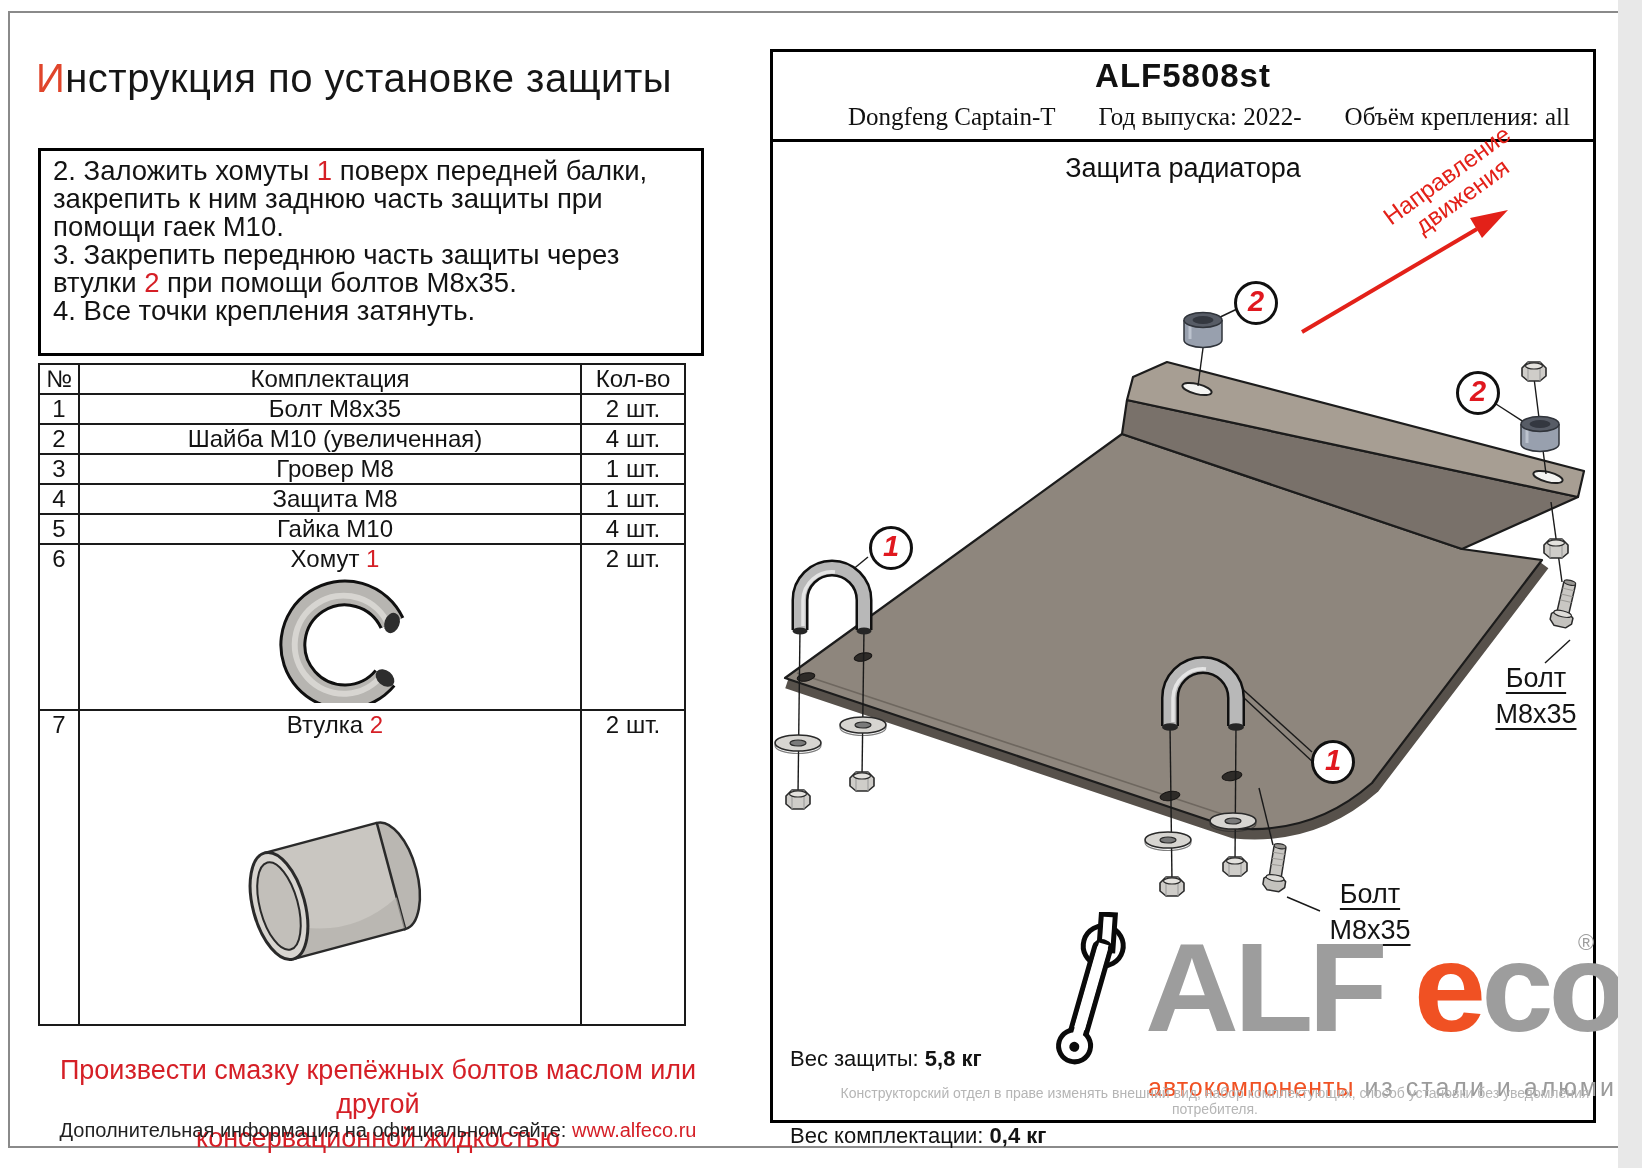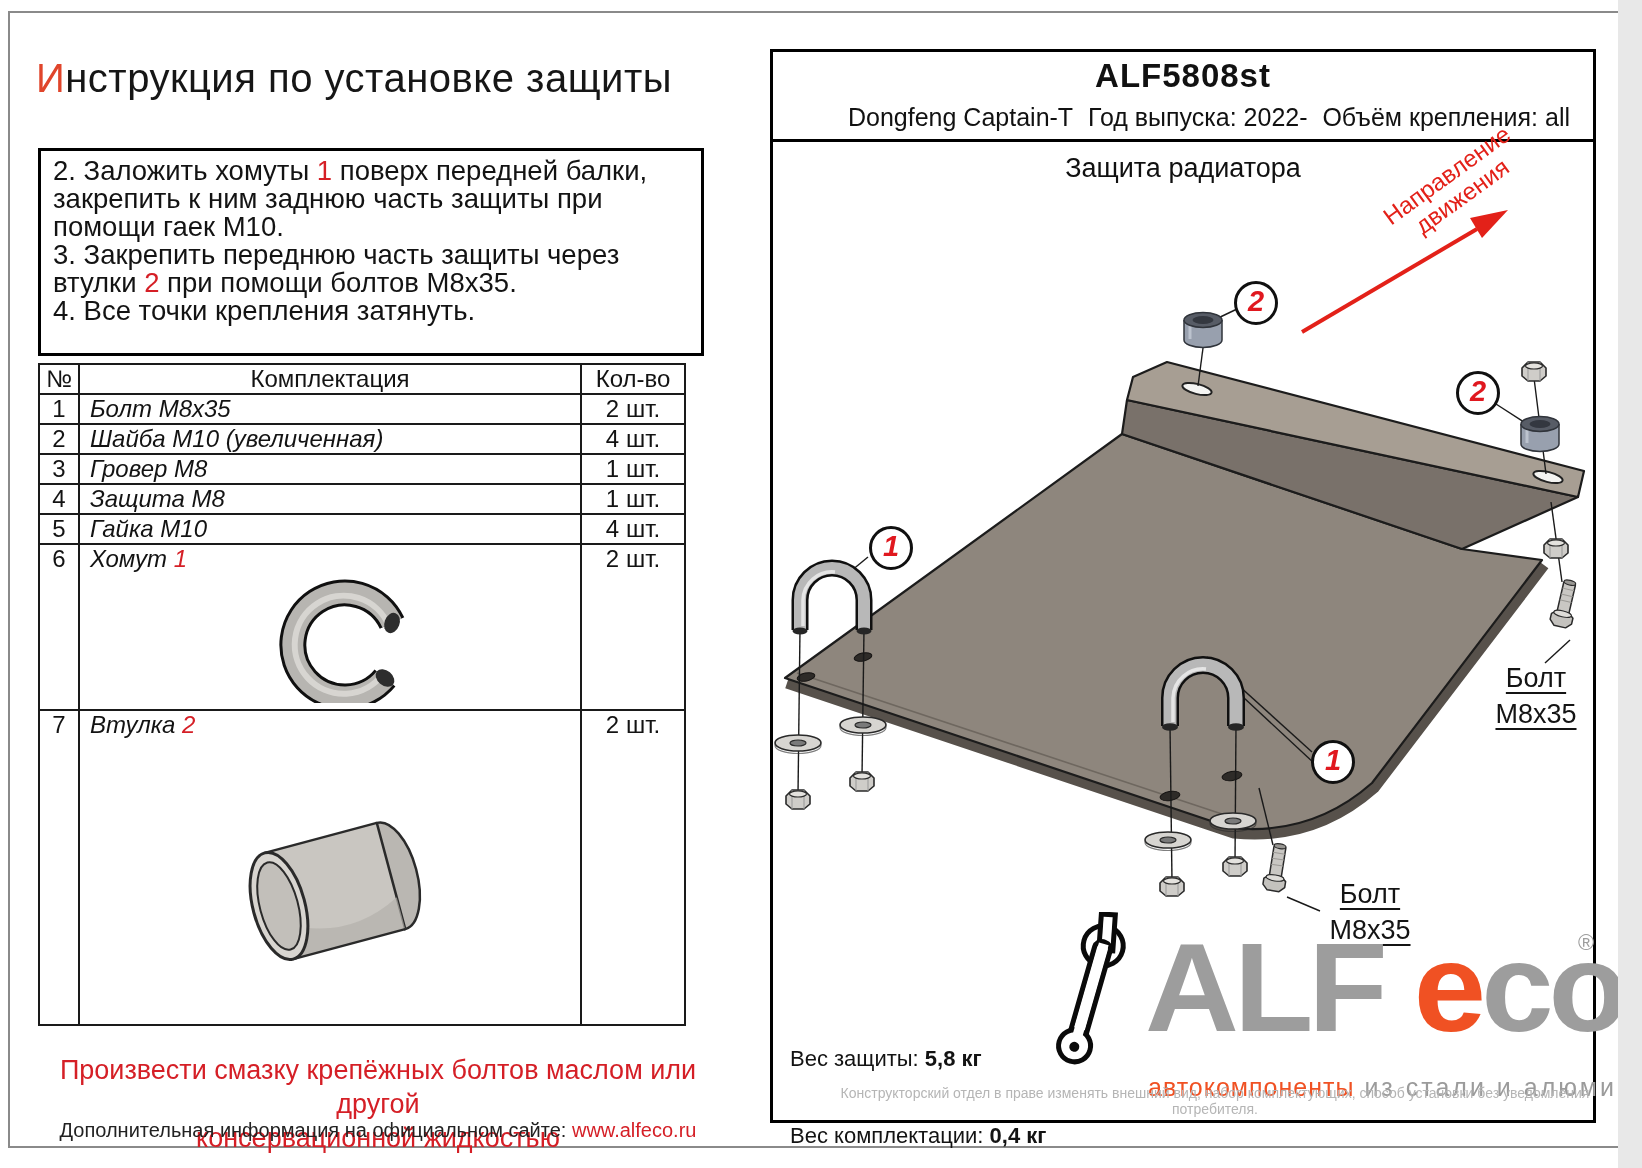--- a/index.html
+++ b/index.html
@@ -17,36 +17,36 @@
   .instr-box{position:absolute;left:38px;top:148px;width:666px;height:208px;
              border:3px solid #000;box-sizing:border-box;padding:6px 12px;
              font-size:27.5px;line-height:28px;color:#131313;}
   .instr-box p{margin:0;}
   
   .parts-table{position:absolute;left:38px;top:363px;width:646px;border-collapse:collapse;
                table-layout:fixed;font-size:24px;color:#131313;}
   .parts-table th,.parts-table td{border:2px solid #1a1a1a;padding:0;vertical-align:top;}
   .parts-table th{font-weight:normal;text-align:center;height:24px;}
   .cn{text-align:center;}
-  .cm{text-align:left;padding-left:10px !important;font-style:italic;}
+  .cm{text-align:center;padding-left:10px !important;}
   .cq{text-align:center;}
   .img-wrap{text-align:center;}
   
   .warning{position:absolute;left:38px;top:1053px;width:680px;text-align:center;
            color:#d51f26;font-size:27px;line-height:34px;}
   .info-line{position:absolute;left:38px;top:1119px;width:680px;text-align:center;
              font-size:20px;color:#222;}
   .info-line .link{color:#d51f26;}
   
   .panel{position:absolute;left:770px;top:49px;width:826px;height:1074px;
          border:3px solid #000;box-sizing:border-box;background:#fff;}
   .panel-code{position:absolute;left:770px;top:57px;width:826px;text-align:center;
               font-size:33px;font-weight:bold;letter-spacing:1px;}
   .panel-meta{position:absolute;left:770px;top:103px;width:826px;box-sizing:border-box;
-              display:flex;justify-content:space-between;padding:0 26px 0 78px;font-size:25px;}
+              display:flex;justify-content:space-between;padding:0 26px 0 78px;font-size:25px;font-family:Liberation Serif, serif;}
   .panel-divider{position:absolute;left:773px;top:139px;width:820px;border-top:3px solid #000;}
   .drawing-title{position:absolute;left:770px;top:153px;width:826px;text-align:center;font-size:27px;}
   .diagram-svg{position:absolute;left:773px;top:142px;}
   
   .direction-label{position:absolute;left:1352px;top:160px;width:205px;
                    transform:rotate(-36deg);color:#e32119;font-size:24px;line-height:26px;
                    text-align:center;}
   .callout{position:absolute;width:44px;height:44px;border:3px solid #101010;border-radius:50%;
            background:#fff;box-sizing:border-box;display:flex;align-items:center;justify-content:center;
            font-size:29px;font-style:italic;font-weight:bold;color:#e0181f;padding-bottom:3px;}

